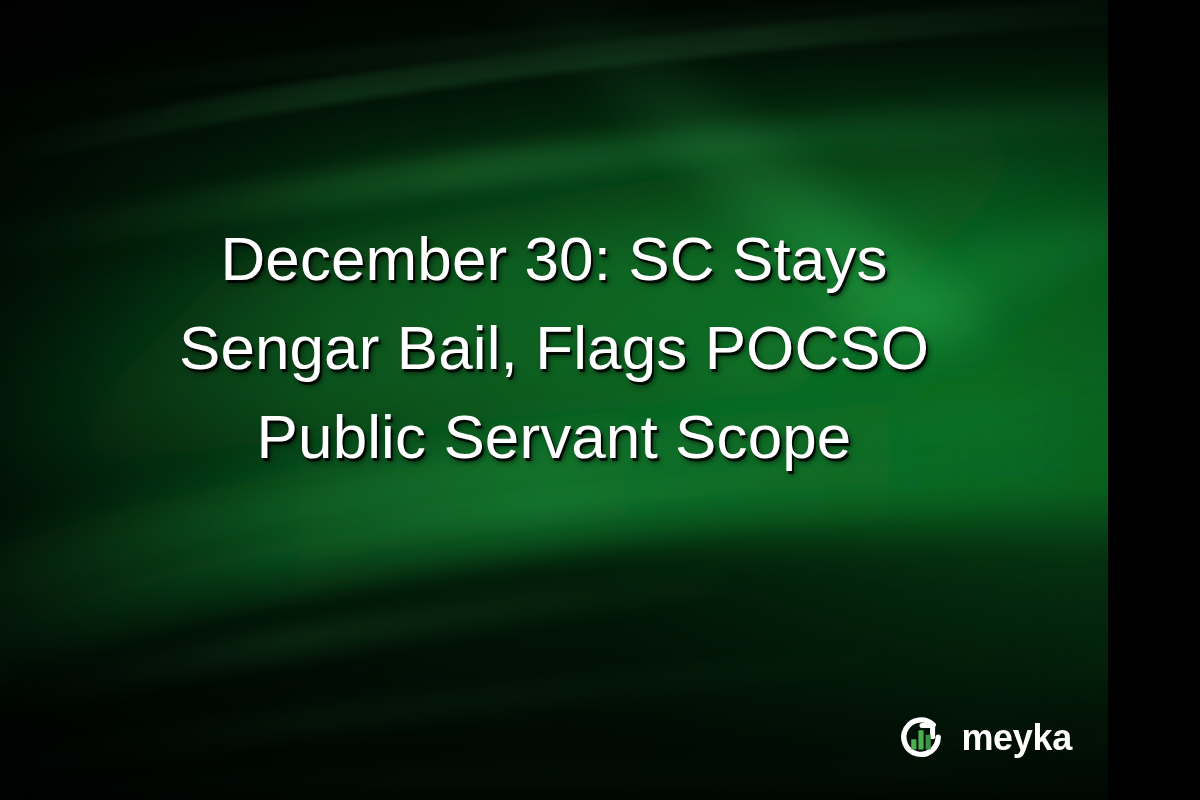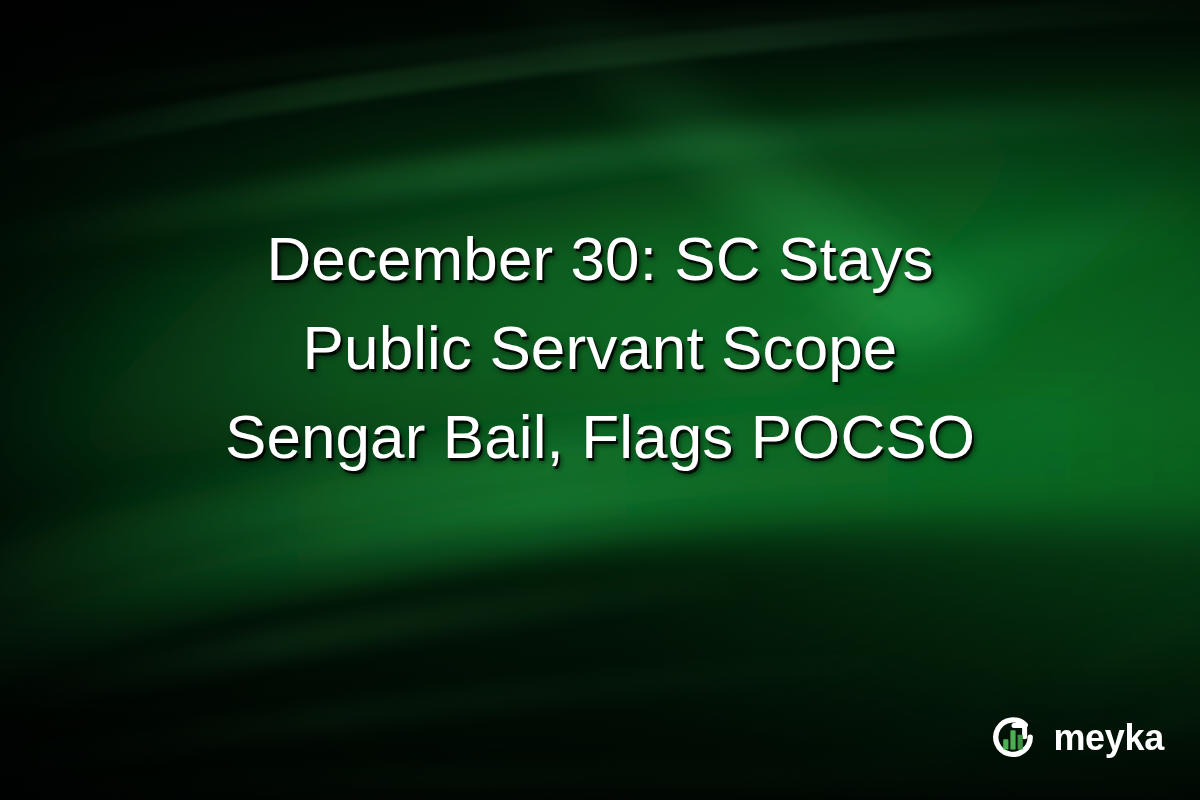--- a/index.html
+++ b/index.html
@@ -6,21 +6,21 @@
     margin: 0;
     padding: 0;
     background: #000;
   }
   body {
     font-family: "Liberation Sans", sans-serif;
   }
 
   .card {
     position: relative;
-    width: 1200px;
+    width: 1108px;
     height: 800px;
     overflow: hidden;
     background: #14532d;
   }
 
   
   .bg-base {
     position: absolute;
     inset: 0;
     background:
@@ -175,22 +175,22 @@
       <path d="M-40,786 C300,766 720,756 1240,762 L1240,790 C720,784 300,794 -40,812 Z" fill="url(#gStreakB)" filter="url(#blurM)" opacity="0.25"></path>
     </svg>
   </div>
 
   <div class="bg-darktop"></div>
   <div class="bg-leftdark"></div>
   <div class="bg-vignette"></div>
 
   <h1 class="headline">
     <span class="headline-line">December 30: SC Stays</span>
+    <span class="headline-line">Sengar Bail, Flags POCSO</span>
     <span class="headline-line">Public Servant Scope</span>
-    <span class="headline-line">Sengar Bail, Flags POCSO</span>
   </h1>
 
   <div class="logo">
     <svg class="logo-mark" viewBox="0 0 50 50" aria-hidden="true">
 
       <path d="M37.2,11.0 A17.2,17.2 0 1 0 42.2,23.1" fill="none" stroke="#ffffff" stroke-width="5.4" stroke-linecap="round"></path>
 
       <path d="M36.6,22.8 L36.6,11.4 L26.0,11.4" fill="none" stroke="#ffffff" stroke-width="5.0" stroke-linecap="round" stroke-linejoin="round"></path>
 
       <rect x="15.2" y="25.2" width="5.2" height="10.4" rx="0.7" fill="#4caf50"></rect>

